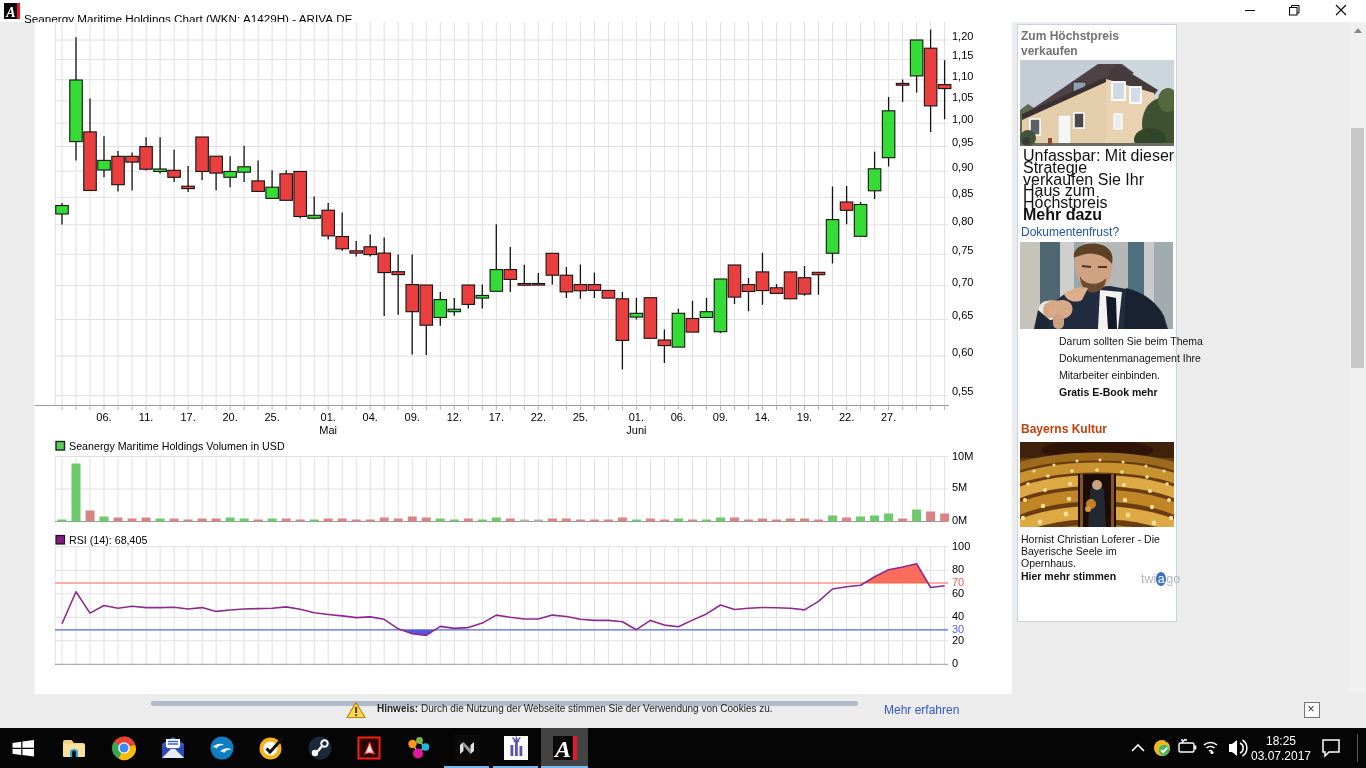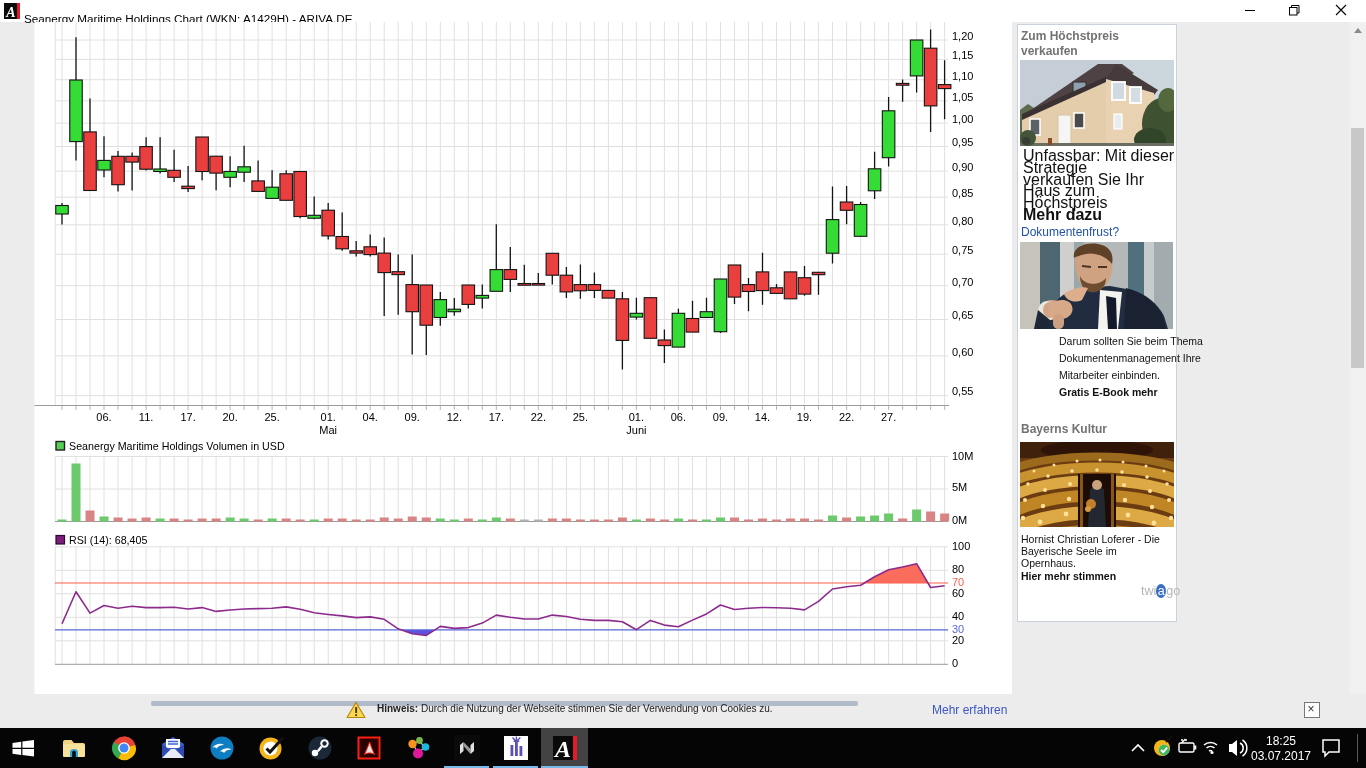--- a/index.html
+++ b/index.html
@@ -269,21 +269,21 @@
 <path d="M62 24 l9 1 M78 25 l9 0" stroke="#4a3423" stroke-width="2" fill="none"></path>
 <path d="M40 60 C32 56 24 58 21 64 C18 72 24 78 32 78 L44 74 C50 70 48 63 40 60 Z" fill="#d3a586"></path>
 <ellipse cx="27" cy="69" rx="9" ry="10" fill="#e9e7e2"></ellipse>
 <ellipse cx="30" cy="68" rx="7" ry="8" fill="#d3a586"></ellipse>
 <path d="M33 60 C42 56 50 58 52 64 C54 70 50 76 42 77 L33 76 C27 74 27 63 33 60 Z" fill="#d8a988"></path>
 <rect x="33" y="72" width="11" height="15" rx="5.5" fill="#cda081"></rect>
 <path d="M14 87 L18 68 L30 78 L28 87 Z" fill="#1d2736"></path>
 <path d="M44 52 C52 46 62 44 68 46 L62 58 C54 62 46 58 44 52 Z" fill="#dcae8c"></path>
 </svg>
 <div class="abs" style="left:1059px;top:333px;width:156px;font-size:10.5px;line-height:17px;color:#111">Darum sollten Sie beim Thema<br>Dokumentenmanagement Ihre<br>Mitarbeiter einbinden.<br><b>Gratis E-Book mehr</b></div>
-<div class="abs" style="left:1021px;top:422px;width:152px;font-size:12px;font-weight:bold;color:#737373">Bayerns Kultur</div>
+<div class="abs" style="left:1021px;top:422px;width:152px;font-size:12px;font-weight:bold;color:#c2410c">Bayerns Kultur</div>
 <svg width="154" height="85" viewBox="0 0 154 85" style="position:absolute;left:1020px;top:442px">
 <rect width="154" height="85" fill="#6b3c12"></rect>
 <rect y="0" width="154" height="16" fill="#40210b"></rect>
 <ellipse cx="77" cy="8" rx="56" ry="10" fill="#2e1407"></ellipse>
 <path d="M-10 28 C30 10 124 10 164 28" stroke="#9c6a1c" stroke-width="8" fill="none"></path>
 <path d="M-14 42 C28 20 126 20 168 42" stroke="#c8922f" stroke-width="10" fill="none"></path>
 <path d="M-16 58 C26 32 128 32 170 58" stroke="#dca945" stroke-width="11" fill="none"></path>
 <path d="M-18 76 C24 46 130 46 172 76" stroke="#c08524" stroke-width="12" fill="none"></path>
 <path d="M-20 96 C22 62 132 62 174 96" stroke="#dca945" stroke-width="13" fill="none"></path>
 <path d="M-22 118 C20 80 134 80 176 118" stroke="#b57c1e" stroke-width="14" fill="none"></path>
@@ -323,36 +323,36 @@
 </g>
 <rect x="58" y="32" width="38" height="53" fill="#1c0c06"></rect>
 <rect x="60" y="32" width="3" height="53" fill="#8a5518"></rect>
 <rect x="91" y="32" width="3" height="53" fill="#8a5518"></rect>
 <path d="M70 48 C70 44 84 44 84 48 L86 85 L68 85 Z" fill="#23272f"></path>
 <circle cx="77" cy="43" r="5" fill="#caa37e"></circle>
 <circle cx="71" cy="62" r="5" fill="#c47f2a"></circle>
 <circle cx="68" cy="67" r="3" fill="#d89a3a"></circle>
 </svg>
 <div class="abs" style="left:1021px;top:533px;width:156px;font-size:10.5px;line-height:12.2px;color:#111">Hornist Christian Loferer - Die<br>Bayerische Seele im<br>Opernhaus.<br><b>Hier mehr stimmen</b></div>
-<div class="abs" style="left:1141px;top:584px;font-size:12.5px;color:#b5b5b5">twi<span style="background:#3a6fc4;color:#fff;border-radius:50%;padding:0 1.5px">a</span>go</div>
+<div class="abs" style="left:1141px;top:572px;font-size:12.5px;color:#b5b5b5">twi<span style="background:#3a6fc4;color:#fff;border-radius:50%;padding:0 1.5px">a</span>go</div>
 
 <div class="abs" style="left:1349px;top:22px;width:17px;height:696px;background:#f0f0f0"></div>
 <div class="abs" style="left:1351px;top:128px;width:13px;height:240px;background:#c8c8c8"></div>
 <div class="abs" style="left:1354px;top:28px;width:0;height:0;border-left:4px solid transparent;border-right:4px solid transparent;border-bottom:5px solid #8a8a8a"></div>
 <div class="abs" style="left:1354px;top:706px;width:0;height:0;border-left:4px solid transparent;border-right:4px solid transparent;border-top:5px solid #8a8a8a"></div>
 
 <div class="abs" style="left:0;top:694px;width:1366px;height:34px;background:#ececec"></div>
 <div class="abs" style="left:151px;top:701px;width:707px;height:5px;background:#b0bac8;border-radius:2px"></div>
 <svg width="20" height="18" viewBox="0 0 20 18" style="position:absolute;left:346px;top:701px">
     <path d="M10 1.5 L19 16.5 H1 Z" fill="#fbd850" stroke="#b8860b" stroke-width="1.2" stroke-linejoin="round"></path>
     <rect x="9.2" y="6" width="1.9" height="6" fill="#4a3a00"></rect>
     <rect x="9.2" y="13.2" width="1.9" height="1.9" fill="#4a3a00"></rect>
   </svg>
 <div class="abs" style="left:377px;top:702.5px;font-size:10px;color:#222"><b>Hinweis:</b> Durch die Nutzung der Webseite stimmen Sie der Verwendung von Cookies zu.</div>
-<div class="abs" style="left:932px;top:702.5px;font-size:12px;color:#3a57c4">Mehr erfahren</div>
+<div class="abs" style="left:884px;top:702.5px;font-size:12px;color:#3a57c4">Mehr erfahren</div>
 <div class="abs" style="left:1304px;top:702px;width:16px;height:16px;border:1px solid #777;background:#fdfdfd"></div>
 <div class="abs" style="left:1307.5px;top:701.5px;font-size:12px;color:#333">×</div>
 
 <div class="abs" style="left:0;top:728px;width:1366px;height:40px;background:#050505"></div>
 <div class="abs" style="left:541px;top:728px;width:47px;height:40px;background:#434343"></div>
 <svg width="30" height="30" viewBox="0 0 30 30" style="position:absolute;left:8px;top:733px">
     <g fill="#fff">
       <polygon points="4.5,9.9 13.2,8.7 13.2,14.7 4.5,14.7"></polygon>
       <polygon points="14.4,8.5 26,7 26,14.7 14.4,14.7"></polygon>
       <polygon points="4.5,15.9 13.2,15.9 13.2,21.9 4.5,20.7"></polygon>

